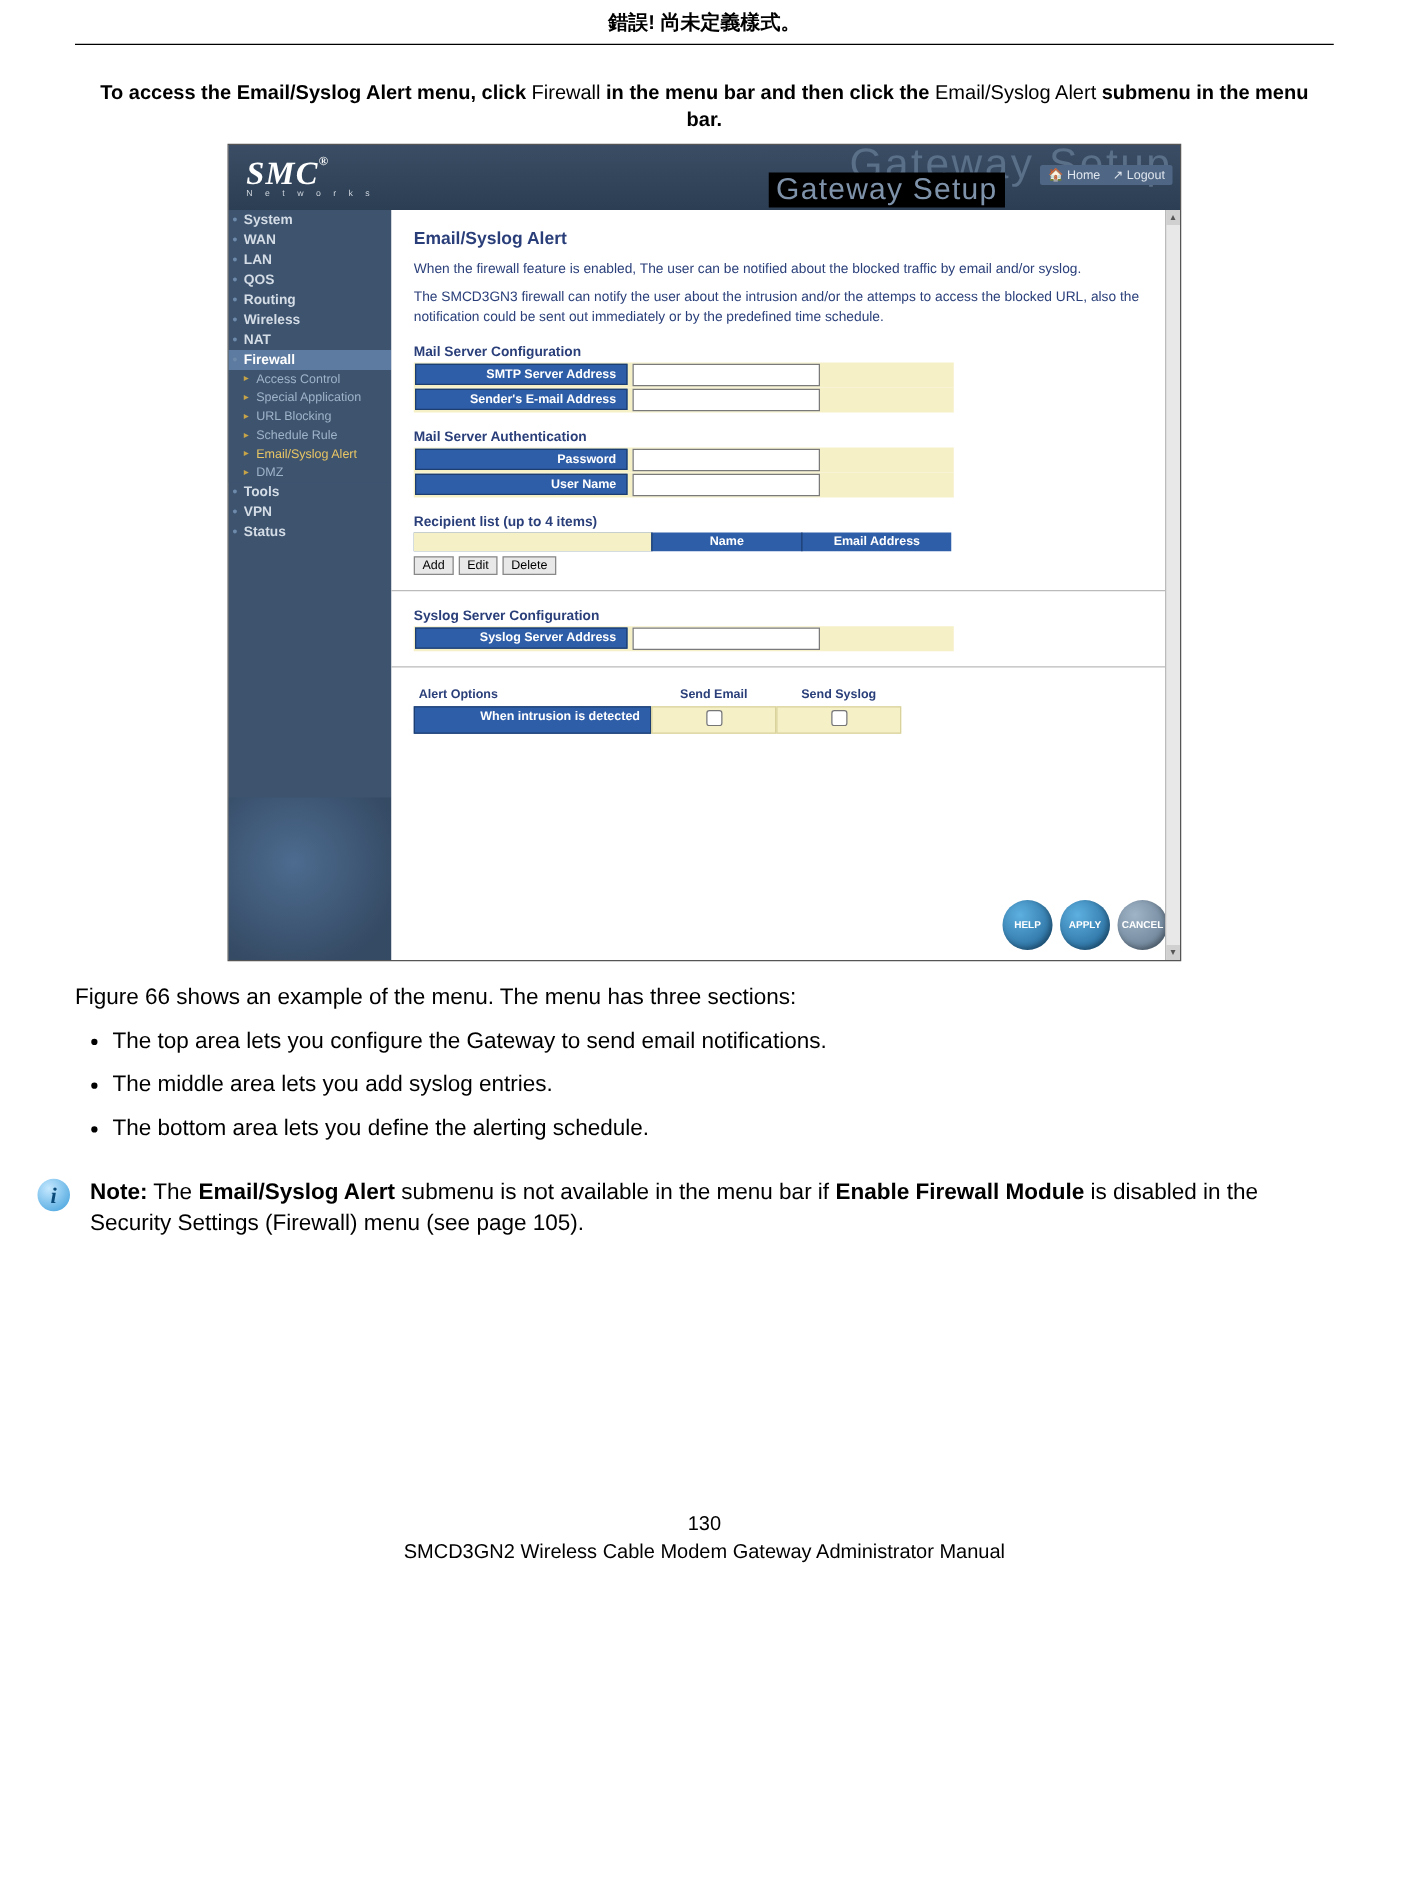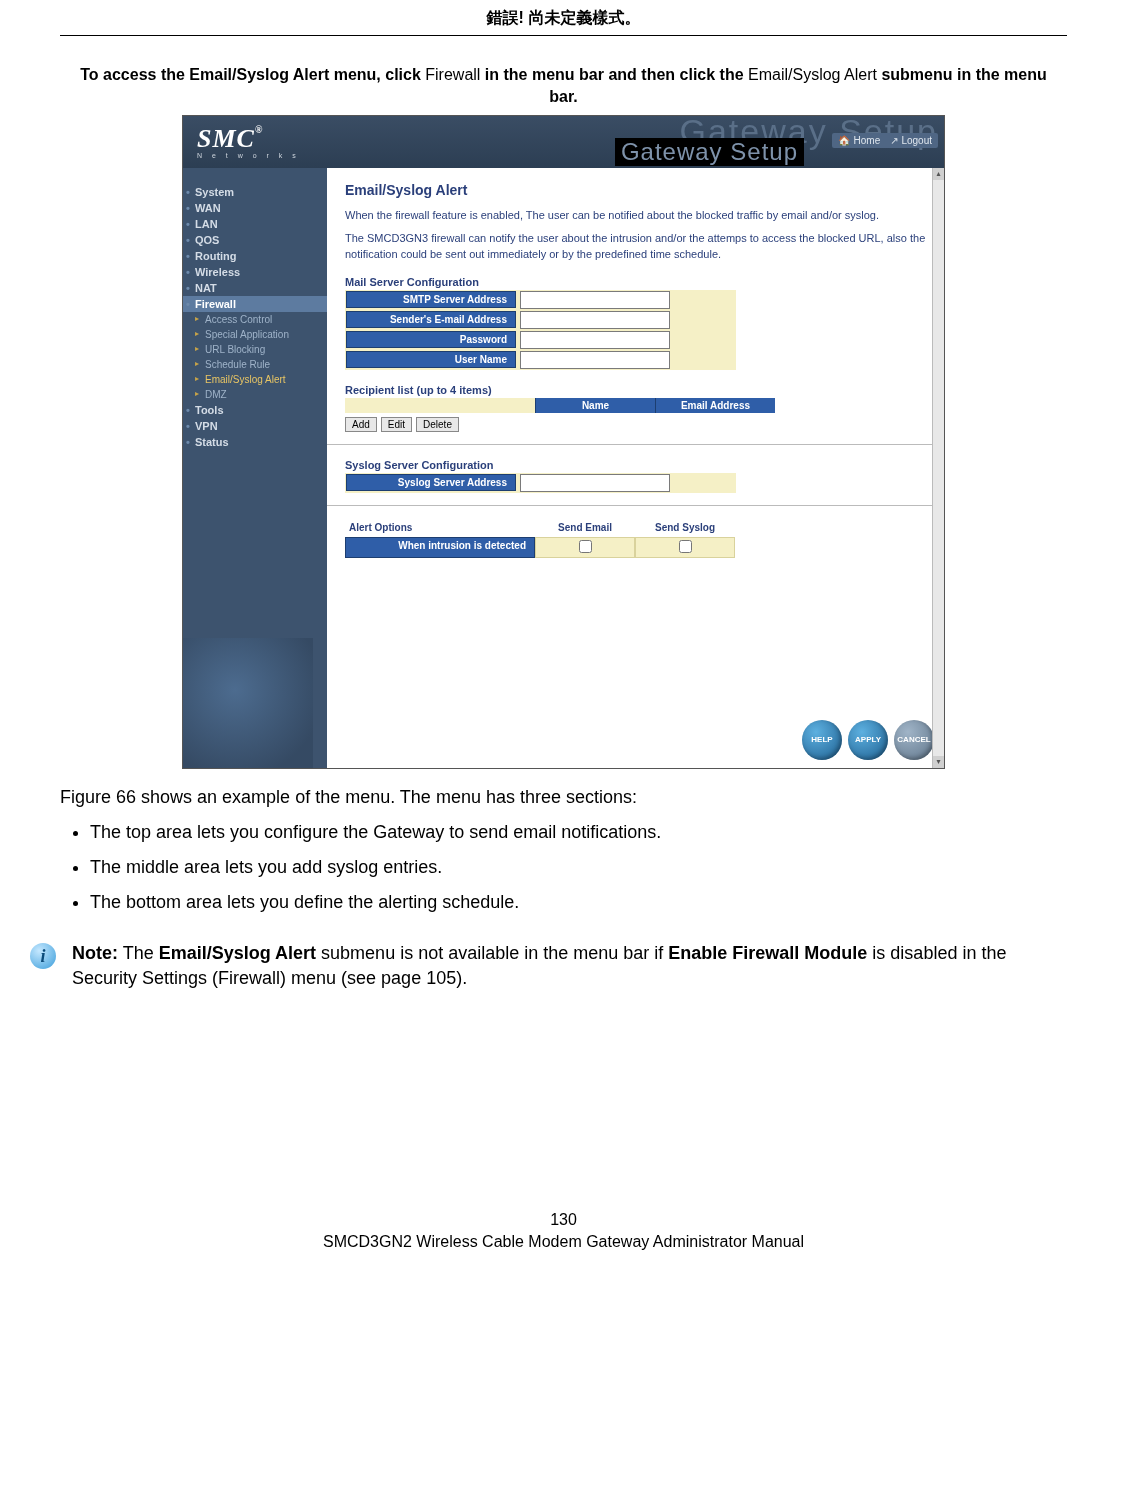--- a/index.html
+++ b/index.html
@@ -81,23 +81,23 @@
     font-size: 10px;
     background: #4f6684;
     padding: 2px 6px;
     border-radius: 2px;
     display: flex;
     gap: 10px;
     color: #dfe6ee;
   }
   .app-body { display: flex; min-height: 600px; }
   .sidebar {
-    width: 144px;
+    width: 130px;
     background: #3d536e;
-    padding-top: 16px;
+    padding-top: 0;
     position: relative;
   }
   .nav-top {
     font-size: 11px;
   }
   .nav-top .nav-item {
     display: block;
     padding: 2px 6px 2px 12px;
     color: #d4dce6;
     font-weight: bold;
@@ -173,21 +173,21 @@
     font-weight: bold;
     border: 1px solid #1d3e70;
   }
   .cfg-input {
     border: 1px solid #7a7a7a;
     height: 18px;
     width: 150px;
     margin-left: 4px;
     background: #fff;
   }
-  .cfg-bg { background: #f5f0c6; padding: 1px; display: flex; align-items: center; width: 391px; }
+  .cfg-bg { background: #f5f0c6; padding: 1px; display: flex; align-items: center; width: 432px; }
   .tbl-head {
     background: #2f5ea8;
     color: #fff;
     display: flex;
     font-size: 10px;
     font-weight: bold;
     width: 430px;
   }
   .tbl-head .th-empty { flex: 0 0 190px; background: #f5f0c6; }
   .tbl-head .th { flex: 1; text-align: center; padding: 2px; border-left: 1px solid #1d3e70; }
@@ -360,20 +360,21 @@
       <div class="section-title">Mail Server Configuration</div>
       <div class="cfg-bg">
         <div class="cfg-label">SMTP Server Address</div>
         <input class="cfg-input" style="">
       </div>
       <div class="cfg-bg">
         <div class="cfg-label">Sender's E-mail Address</div>
         <input class="cfg-input" style="">
       </div>
 
+      <div class="section-title">Mail Server Authentication</div>
       <div class="cfg-bg">
         <div class="cfg-label">Password</div>
         <input class="cfg-input" type="password" style="">
       </div>
       <div class="cfg-bg">
         <div class="cfg-label">User Name</div>
         <input class="cfg-input" style="">
       </div>
 
       <div class="section-title">Recipient list (up to 4 items)</div>

